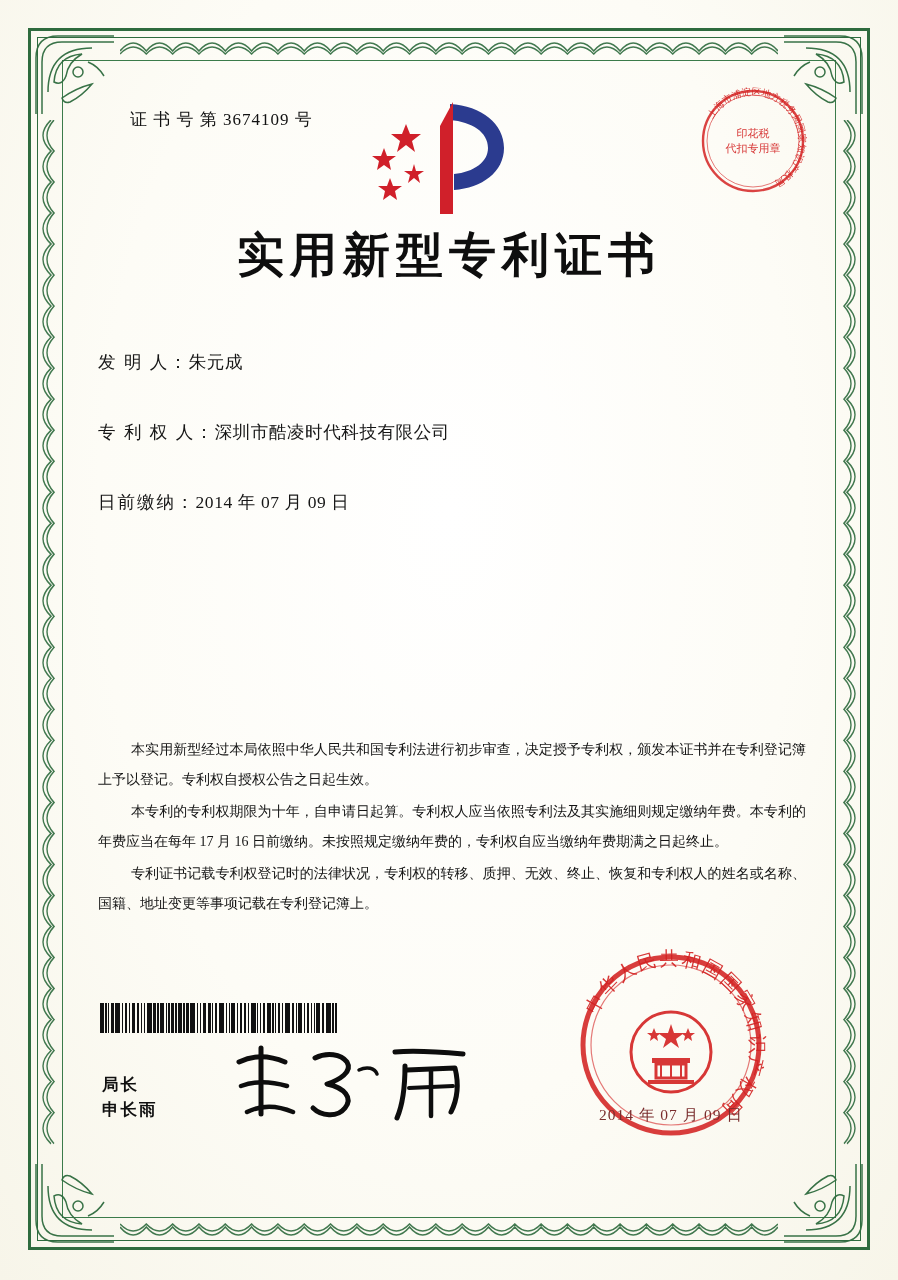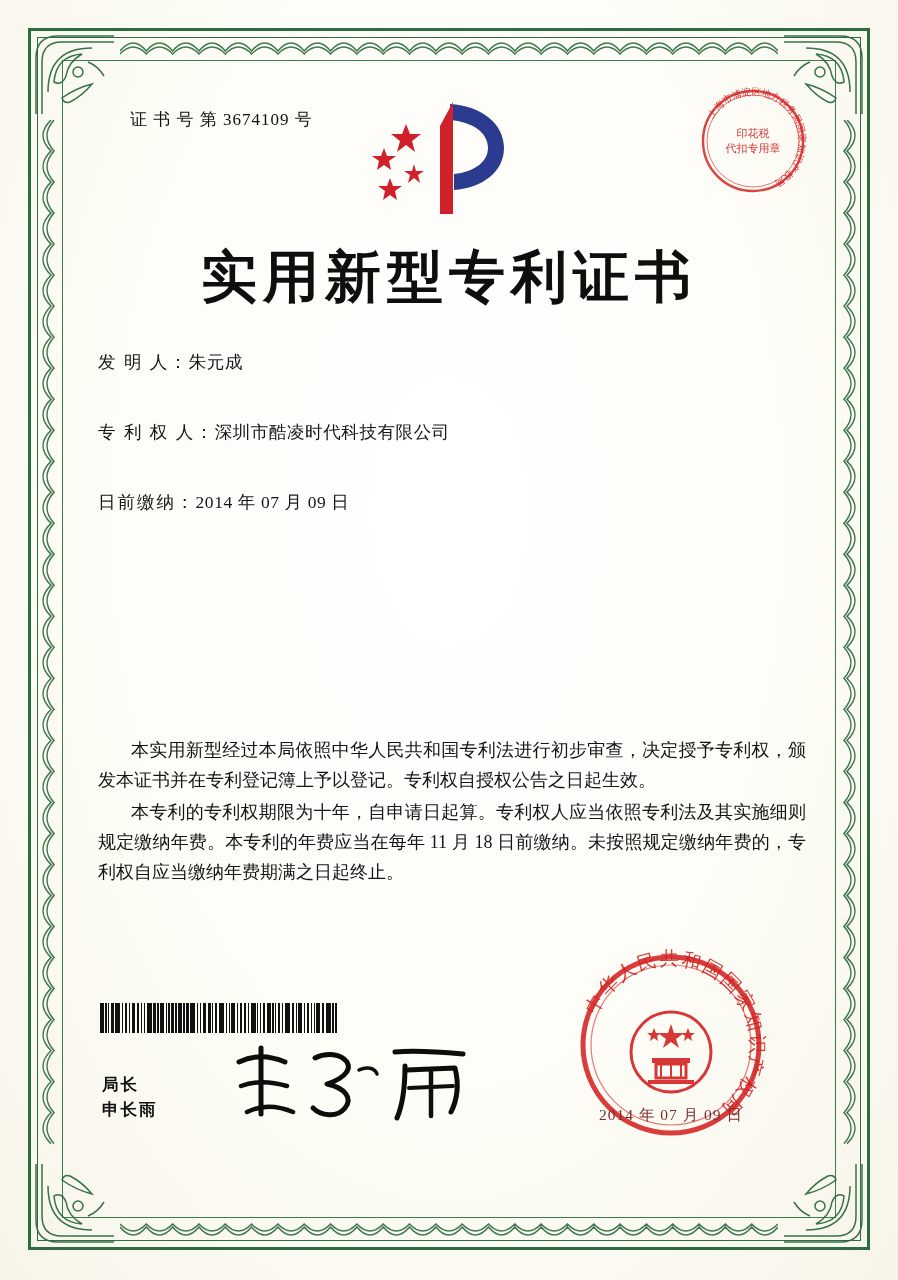--- a/index.html
+++ b/index.html
@@ -119,23 +119,23 @@
     top: 20px;
     width: 122px;
     height: 122px;
   }
   .stamp-tax svg { width: 100%; height: 100%; display: block; }
 
   .title {
     position: absolute;
     left: 0;
     right: 0;
-    top: 180px;
+    top: 164px;
     text-align: center;
-    font-size: 56px;
+    font-size: 47px;
     font-weight: bold;
     letter-spacing: 6px;
     color: #0e0e0e;
     font-family: "DejaVu Serif", "Liberation Serif", serif;
   }
 
   .fields {
     position: absolute;
     left: 36px;
     right: 36px;
@@ -149,21 +149,21 @@
     white-space: nowrap;
   }
   .field .lbl { letter-spacing: 2px; }
   .field .val { letter-spacing: .6px; }
 
   .body-text {
     position: absolute;
     left: 36px;
     right: 30px;
     top: 675px;
-    font-size: 18px;
+    font-size: 14px;
     line-height: 30px;
     color: #141414;
     text-align: justify;
   }
   .body-text p {
     margin: 0 0 2px 0;
     text-indent: 33px;
   }
 
   
@@ -378,21 +378,22 @@
       <div class="field">
         <span class="lbl">专 利 权 人：</span><span class="val">深圳市酷凌时代科技有限公司</span>
       </div>
       <div class="field">
         <span class="lbl">日前缴纳：</span><span class="val">2014 年 07 月 09 日</span>
       </div>
     </div>
 
     <div class="body-text">
       <p>本实用新型经过本局依照中华人民共和国专利法进行初步审查，决定授予专利权，颁发本证书并在专利登记簿上予以登记。专利权自授权公告之日起生效。</p>
-      <p>本专利的专利权期限为十年，自申请日起算。专利权人应当依照专利法及其实施细则规定缴纳年费。本专利的年费应当在每年 11 月 18 日前缴纳。未按照规定缴纳年费的，专利权自应当缴纳年费期满之日起终止。</p>
+      <p>本专利的专利权期限为十年，自申请日起算。专利权人应当依照专利法及其实施细则规定缴纳年费。本专利的年费应当在每年 17 月 16 日前缴纳。未按照规定缴纳年费的，专利权自应当缴纳年费期满之日起终止。</p>
+      <p>专利证书记载专利权登记时的法律状况，专利权的转移、质押、无效、终止、恢复和专利权人的姓名或名称、国籍、地址变更等事项记载在专利登记簿上。</p>
     </div>
 
     <div class="barcode" id="barcode">
         <i style="width: 3.75px;"></i>
         <i style="width: 1.25px;"></i>
         <i style="width: 1.25px;"></i>
         <i style="width: 2.5px;"></i>
         <i style="width: 5px;"></i>
         <i style="width: 1.25px;"></i>
         <i style="width: 2.5px;"></i>

